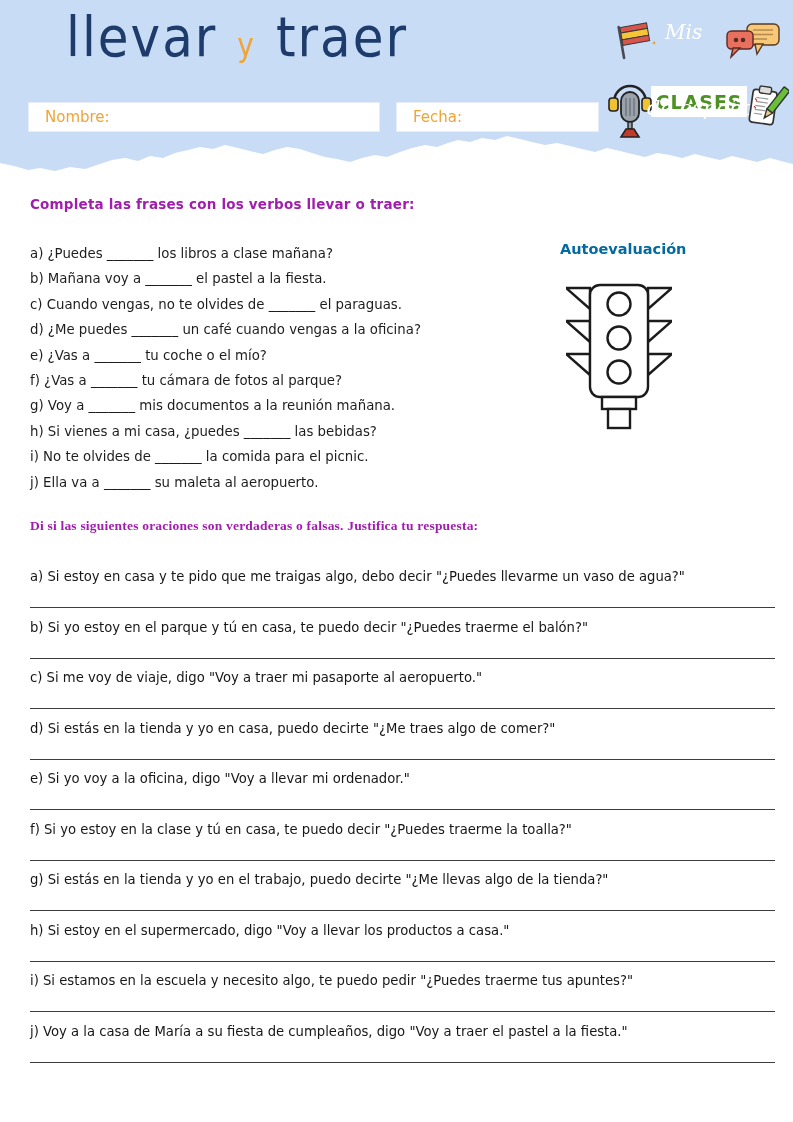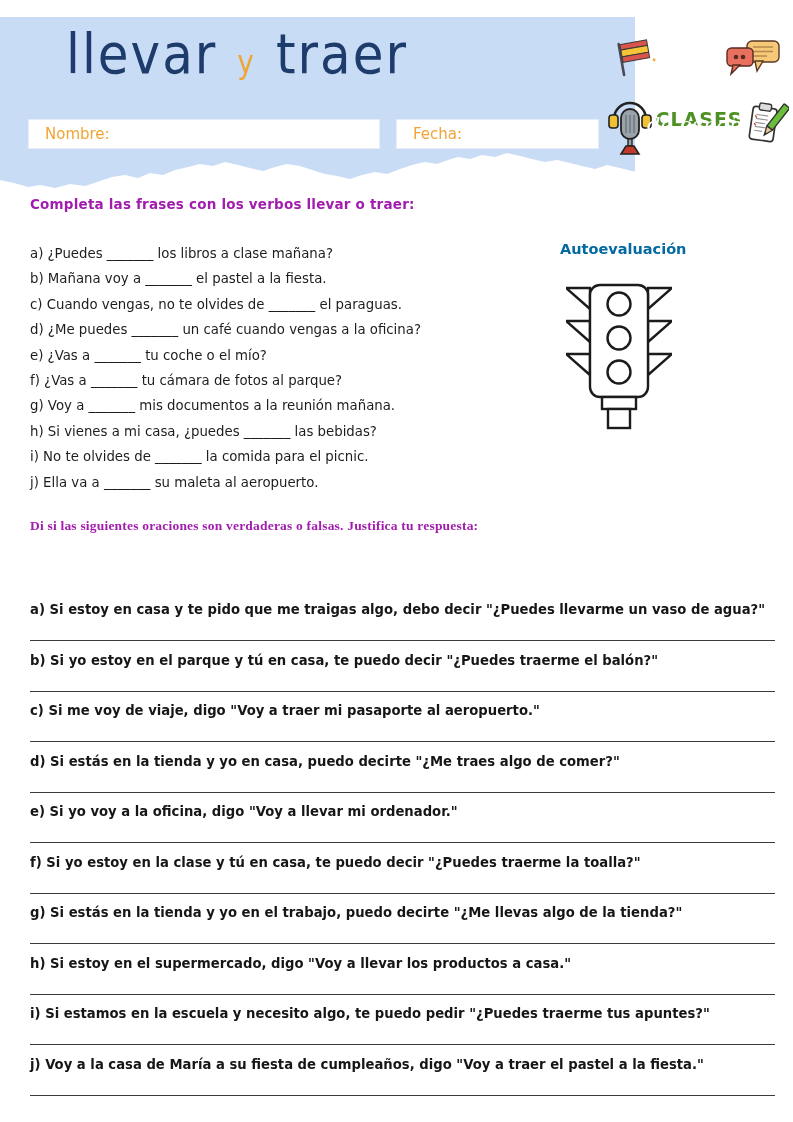--- a/index.html
+++ b/index.html
@@ -8,34 +8,34 @@
     --accent-orange:#f0a436;
     --brand-green:#4d9023;
     --text:#1d1d1d;
   }
   *{box-sizing:border-box;}
   html,body{margin:0;padding:0;}
   body{width:793px;height:1122px;background:#fff;font-family:"DejaVu Sans",sans-serif;color:var(--text);}
   .page{position:relative;width:793px;height:1122px;overflow:hidden;background:#fff;}
 
   
-  .header{position:absolute;top:17px;left:0;width:635px;height:180px;background:var(--header-bg);text-align:right;}
+  .header{position:absolute;top:0;left:0;width:793px;height:180px;background:var(--header-bg);text-align:right;}
   .title{position:absolute;left:66px;top:4px;white-space:nowrap;color:var(--title-navy);
          font-size:50px;letter-spacing:2px;transform:scaleY(1.12);transform-origin:top left;}
   .title .conj{color:var(--accent-orange);font-size:28px;margin:0 20px;}
   .field-box{position:absolute;top:102px;height:30px;background:#fff;border:1px solid #e6edf8;
              display:flex;align-items:center;padding-left:16px;color:var(--accent-orange);font-size:15px;}
   .field-box.name{left:28px;width:352px;}
   .field-box.date{left:396px;width:203px;}
   .torn{position:absolute;left:0;top:128px;width:793px;height:54px;display:block;}
 
   
   .brand{position:absolute;left:605px;top:12px;width:185px;height:132px;}
   .brand .mis{position:absolute;left:60px;top:8px;font-family:"DejaVu Serif",serif;font-style:italic;
-              color:#fff;font-size:32px;}
+              color:#fff;font-size:20px;}
   .brand .clases{position:absolute;left:46px;top:46px;width:96px;height:31px;background:#fff;
                  display:flex;align-items:center;justify-content:center;color:var(--brand-green);
                  font-weight:bold;font-size:19px;letter-spacing:1px;margin-top:28px;}
   .brand .espanol{position:absolute;left:42px;top:84px;font-family:"DejaVu Serif",serif;font-style:italic;
                   color:#fff;font-size:21px;white-space:nowrap;}
   .brand svg{position:absolute;}
   .icon-flag{left:8px;top:6px;}
   .icon-bubbles{left:118px;top:6px;}
   .icon-mic{left:2px;top:66px;}
   .icon-notepad{left:140px;top:70px;}
@@ -45,21 +45,21 @@
   #s1-heading{top:196px;}
   .s1-list{position:absolute;left:30px;top:241px;font-size:13.3px;}
   .s1-list .s1-item{height:25.4px;line-height:25.4px;white-space:nowrap;}
 
   
   .autoeval-heading{position:absolute;left:560px;top:241px;font-weight:bold;font-size:14.5px;color:#0369a1;}
   .traffic{position:absolute;left:566px;top:282px;}
 
   
   #s2-heading{top:518px;font-family:Liberation Serif, serif;}
-  .s2-list{position:absolute;left:30px;top:602px;width:745px;font-weight:bold;}
+  .s2-list{position:absolute;left:30px;top:569px;width:745px;}
   .qa{position:relative;height:50.5px;}
   .qa .q{font-size:13.2px;white-space:nowrap;color:#161616;}
   .qa .answer-line{position:absolute;left:0;right:0;top:38px;height:0;border-bottom:1.6px solid #3c3c3c;}
 </style>
 </head>
 <body>
 
 <div class="page">
 
   <div class="header">

